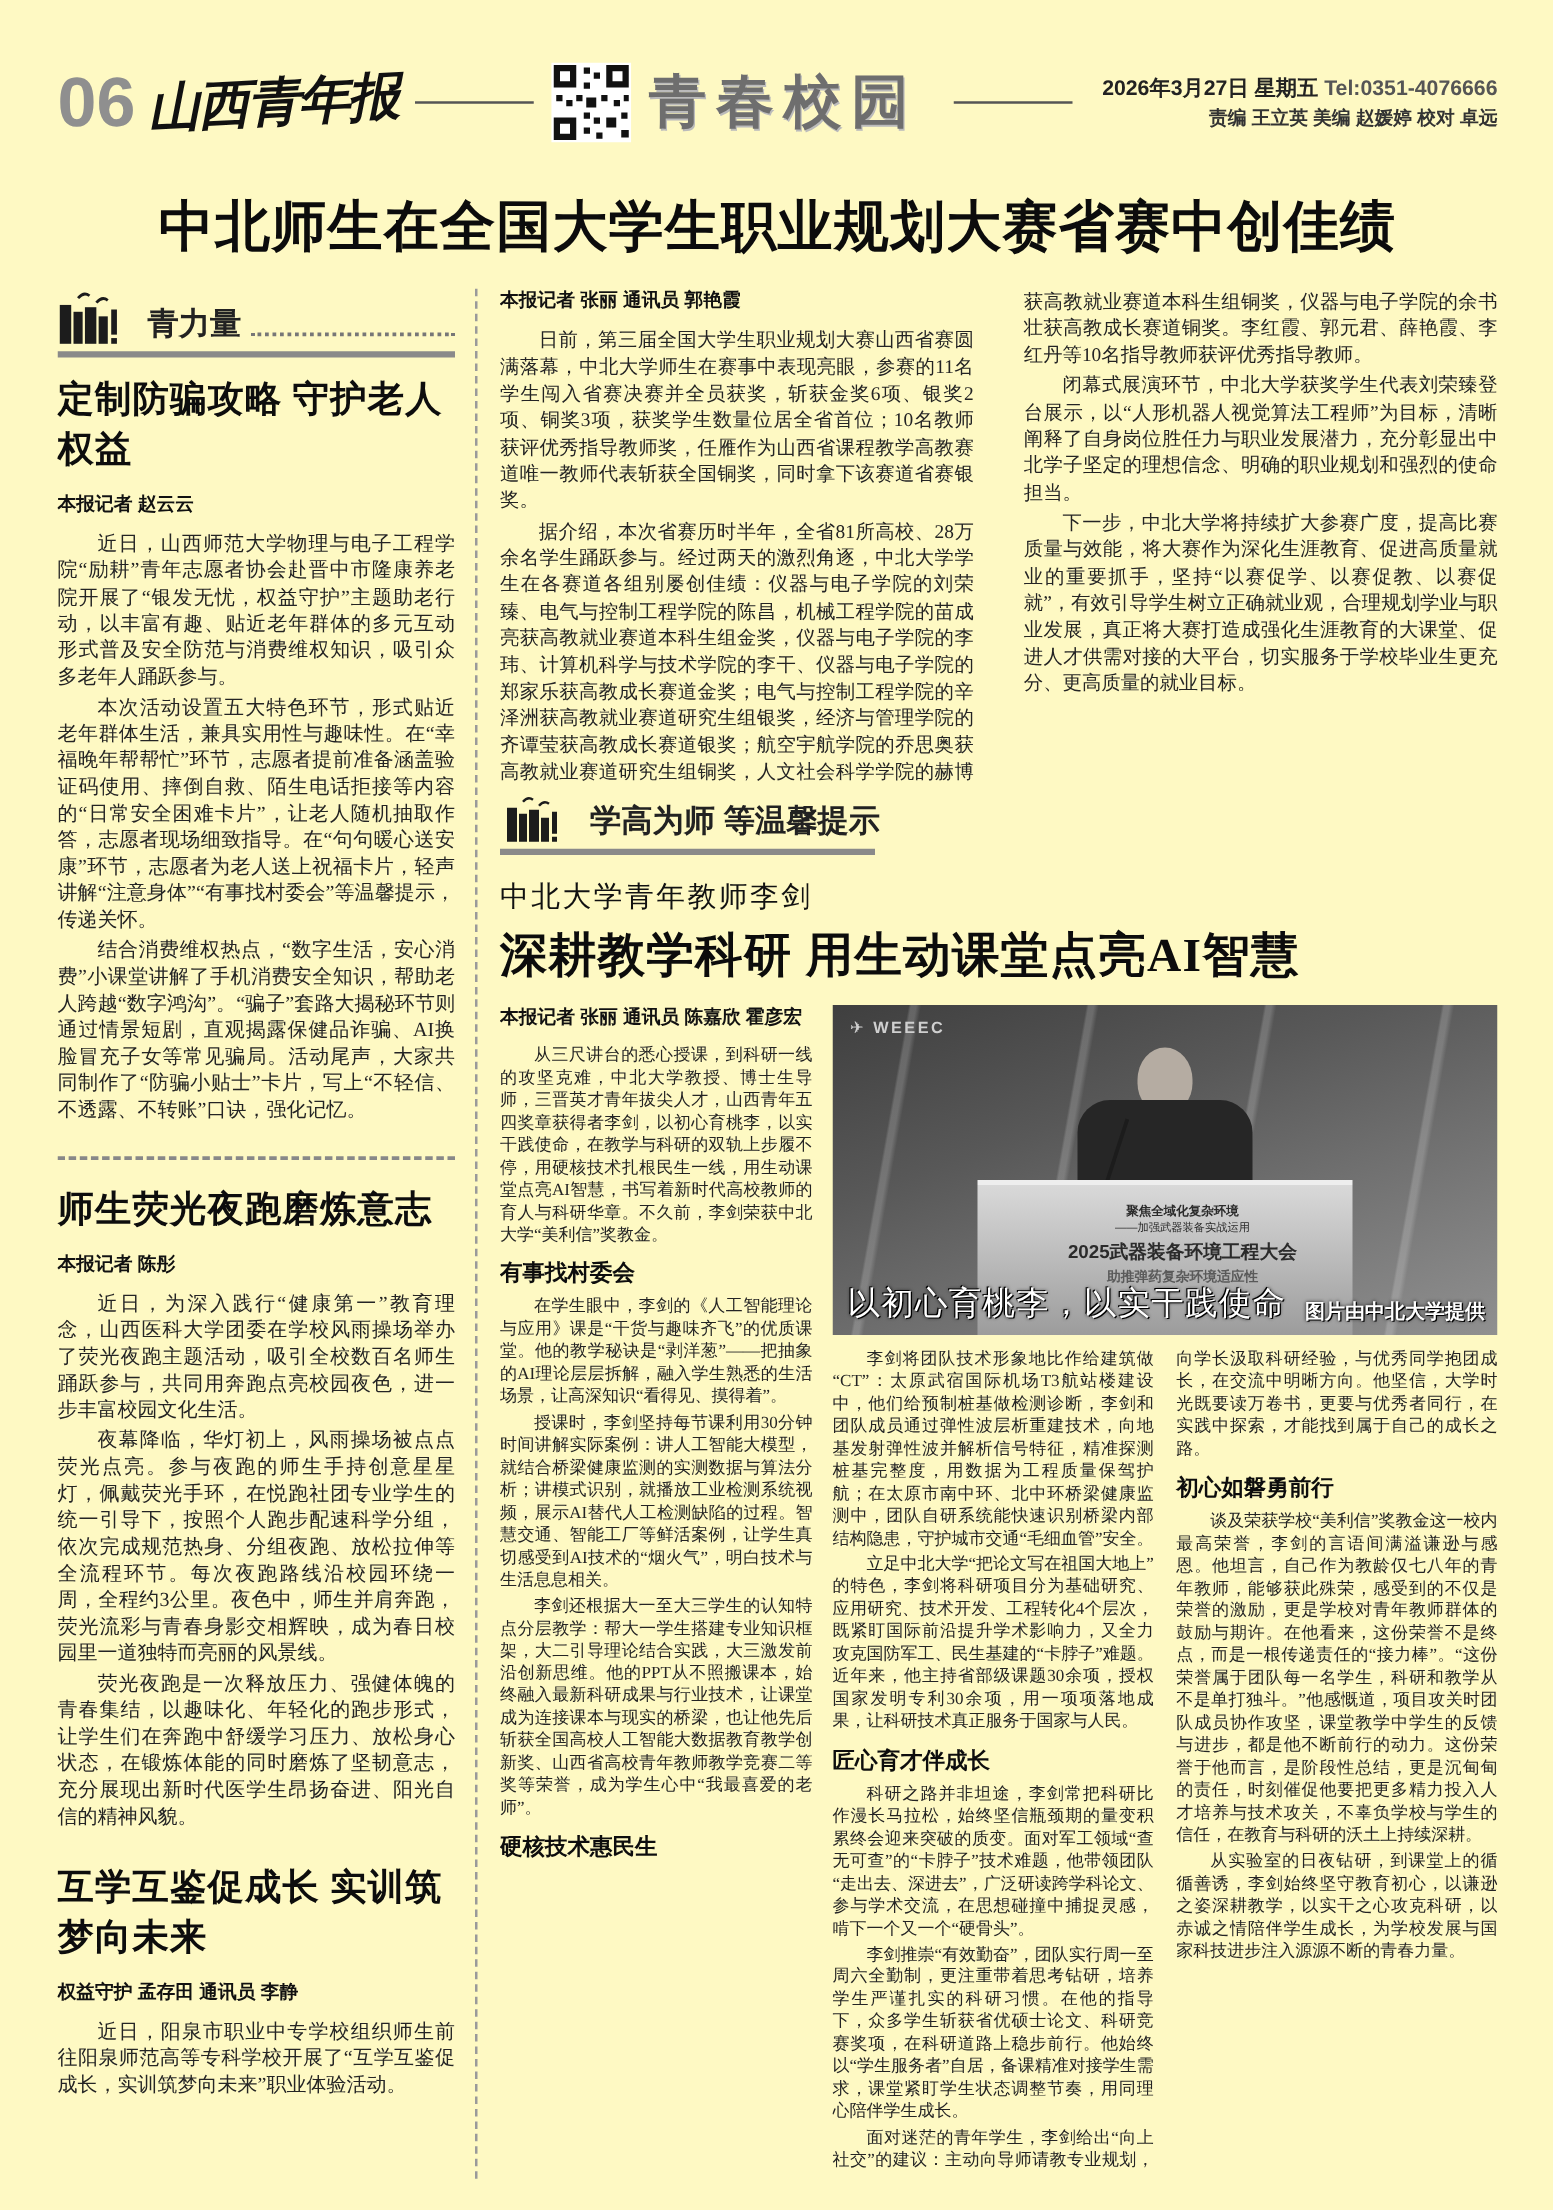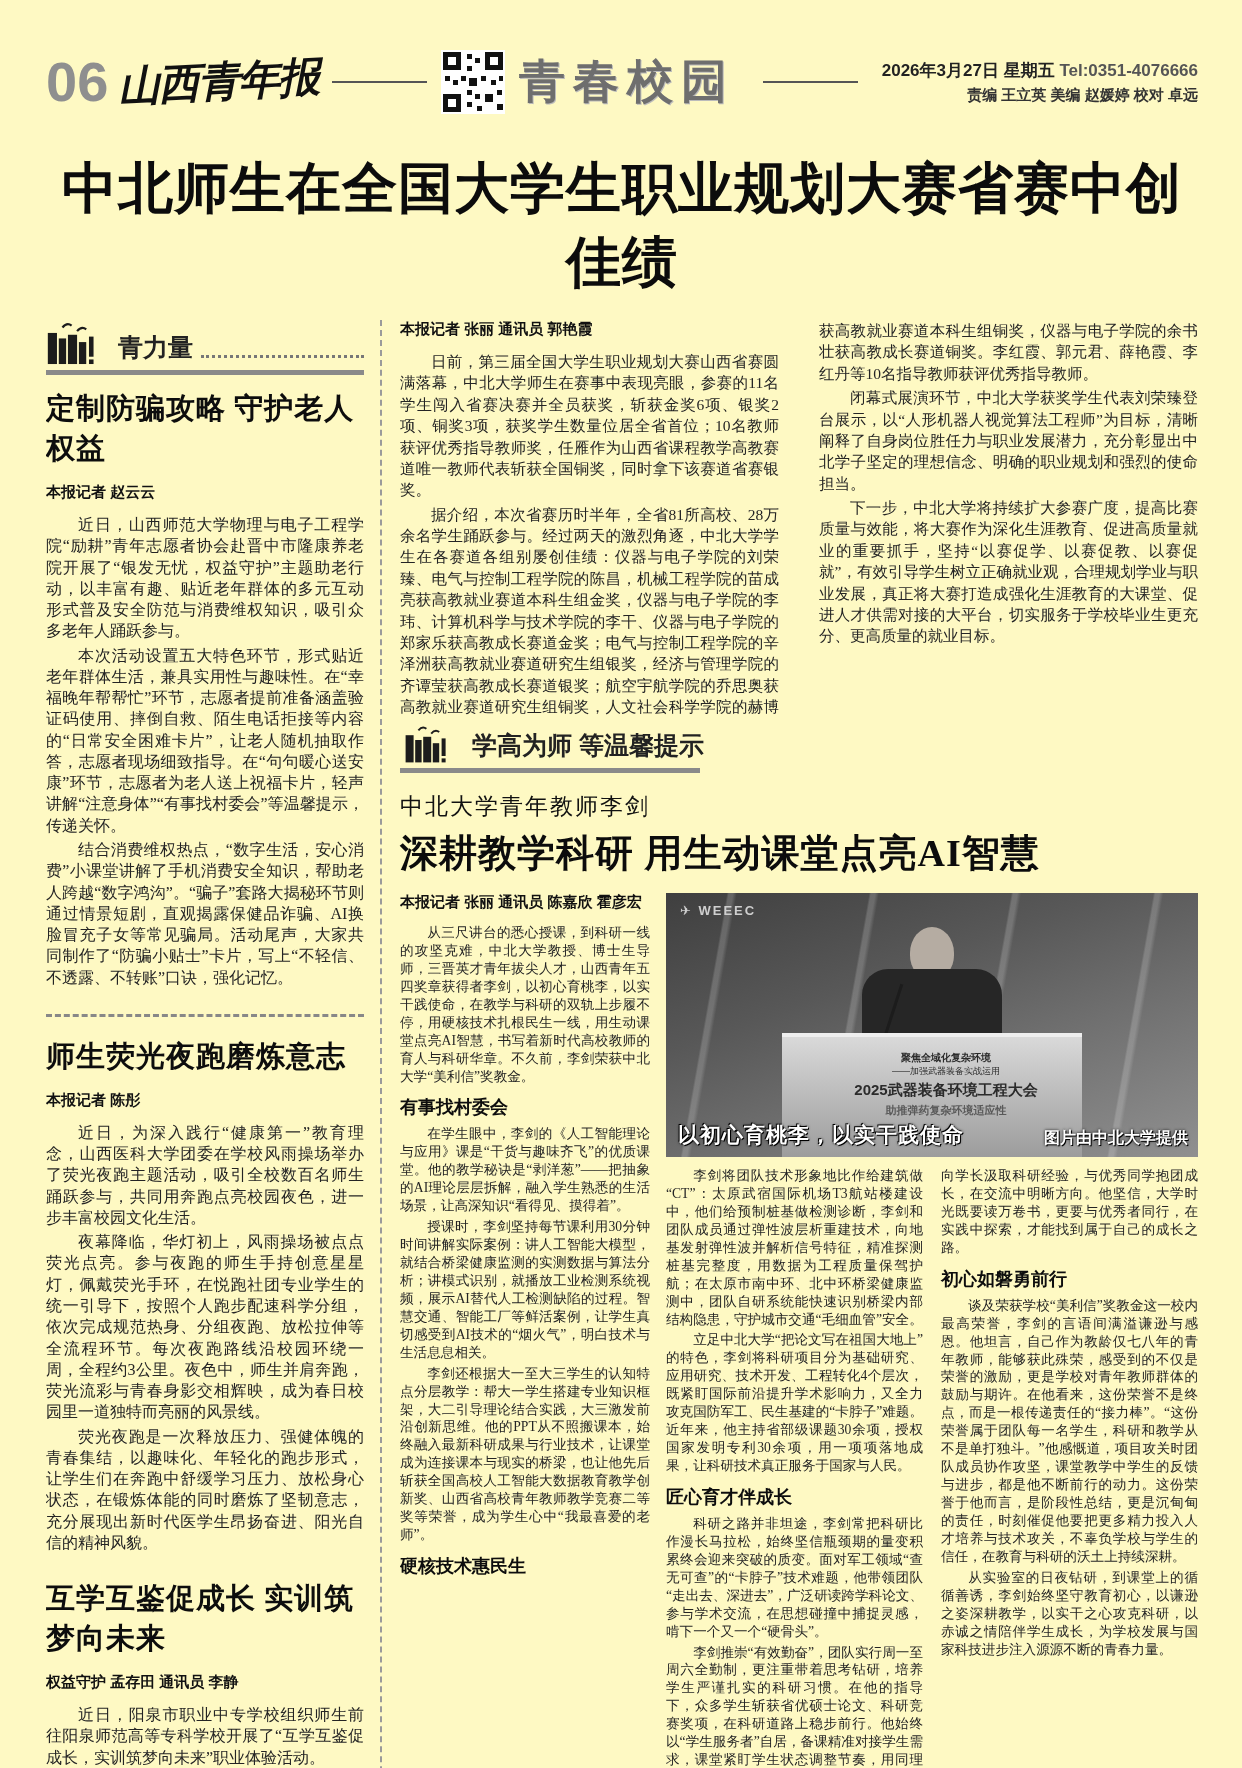--- a/index.html
+++ b/index.html
@@ -13,21 +13,21 @@
             margin-left:10px;white-space:nowrap;color:#111;}
   .hrule{flex:1;height:2px;background:#555;margin:0 14px;}
   .qr{width:64px;height:64px;flex:0 0 64px;}
   .sect-title{font-family:"Liberation Sans","DejaVu Sans",sans-serif;font-size:46px;font-weight:900;color:#6e6e6e;
               letter-spacing:8px;margin:0 14px;white-space:nowrap;text-shadow:1px 1px 0 #bbb;}
   .hdr-right{text-align:right;line-height:1.5;white-space:nowrap;margin-left:10px;}
   .hdr-date{font-family:"Liberation Sans","DejaVu Sans",sans-serif;font-size:17px;font-weight:700;color:#222;}
   .hdr-tel{color:#555;font-weight:700;}
   .hdr-credits{font-family:"Liberation Sans","DejaVu Sans",sans-serif;font-size:15px;font-weight:700;color:#333;}
   
-  .lead-hl{font-family:"Liberation Sans","DejaVu Sans",sans-serif;font-size:55px;font-weight:900;text-align:center;
+  .lead-hl{font-family:"Liberation Sans","DejaVu Sans",sans-serif;font-size:44px;font-weight:900;text-align:center;
            letter-spacing:1px;margin:26px 0 20px;color:#0c0c0c;}
   
   .cols{display:flex;height:1512px;}
   .sidebar{width:318px;flex:0 0 318px;border-right:2px dashed #9a9a9a;padding-right:16px;overflow:hidden;}
   .main{flex:1;padding-left:18px;display:flex;flex-direction:column;overflow:hidden;}
   
   .badge{display:flex;align-items:flex-end;border-bottom:5px solid #8a8a8a;padding-bottom:4px;margin-bottom:14px;}
   .badge .books{flex:0 0 64px;}
   .badge-label{font-family:"Liberation Sans","DejaVu Sans",sans-serif;font-size:25px;font-weight:900;color:#222;
                margin:0 8px 2px;white-space:nowrap;}
@@ -65,21 +65,21 @@
               font-family:"Liberation Sans","DejaVu Sans",sans-serif;padding-left:28px;}
   .pt1{font-size:10px;font-weight:700;}
   .pt2{font-size:9px;}
   .pt3{font-size:15px;font-weight:900;margin-top:3px;}
   .pt4{font-size:11px;font-weight:700;color:#444;margin-top:3px;opacity:.8;}
   .speaker-head{position:absolute;left:50%;transform:translateX(-50%);bottom:178px;width:44px;height:52px;
                 border-radius:50% 50% 45% 45%;background:#b5aca2;}
   .speaker-body{position:absolute;left:50%;transform:translateX(-50%);bottom:104px;width:140px;height:84px;
                 border-radius:26px 26px 0 0;background:#262626;}
   .mic{position:absolute;left:50%;transform:translateX(-40px) rotate(18deg);bottom:120px;width:3px;height:54px;background:#1c1c1c;}
-  .cap-l{position:absolute;left:12px;bottom:8px;font-size:21px;font-weight:700;color:#fff;
+  .cap-l{position:absolute;left:12px;bottom:8px;font-size:26px;font-weight:400;color:#fff;
          text-shadow:0 0 3px #000,1px 1px 0 #000,-1px -1px 0 #000;letter-spacing:1px;}
   .cap-r{position:absolute;right:10px;bottom:8px;font-size:16px;font-weight:700;color:#fff;
          text-shadow:0 0 3px #000,1px 1px 0 #000;}
   .books rect{fill:#1c1c1c;}
   .books path{stroke:#1c1c1c;stroke-width:2.4;fill:none;}
 </style>
 </head>
 <body>
 
 <div class="page">

